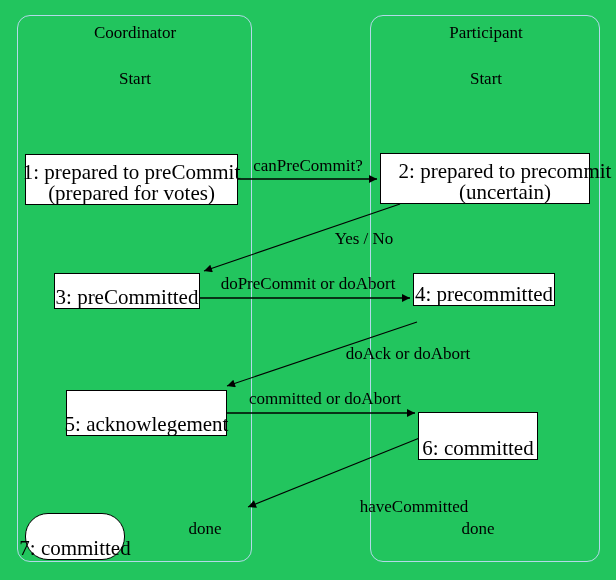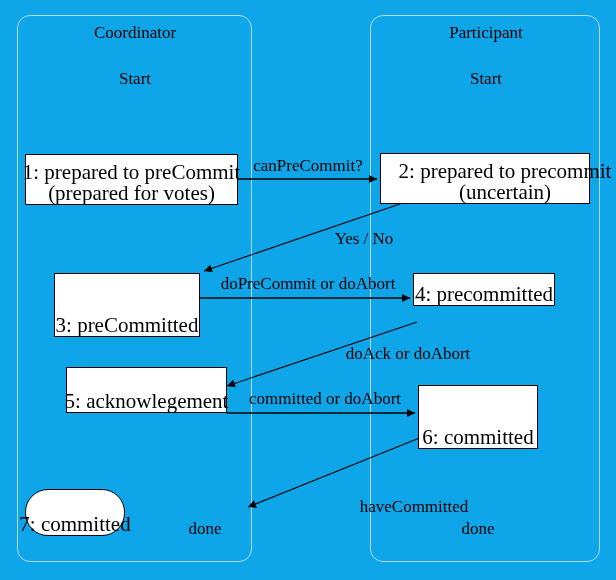--- a/index.html
+++ b/index.html
@@ -4,21 +4,21 @@
 <style>
   html, body {
     margin: 0;
     padding: 0;
     background: #ffffff;
   }
   .canvas {
     position: relative;
     width: 616px;
     height: 580px;
-    background: #0ea5e9;
+    background: #22c55e;
     font-family: "Liberation Serif", "DejaVu Serif", serif;
     color: #000000;
     overflow: hidden;
   }
   .lane {
     position: absolute;
     border: 1.5px solid #b3d9e8;
     border-radius: 13px;
     background: transparent;
   }
@@ -47,25 +47,25 @@
     flex-direction: column;
     align-items: center;
     justify-content: flex-end;
     font-size: 21px;
     line-height: 21px;
     text-align: center;
     white-space: nowrap;
   }
   .node-1 { left: 25px;  top: 154px; width: 213px; height: 51px; }
   .node-2 { left: 380px; top: 153px; width: 210px; height: 51px; padding-left: 40px; }
-  .node-3 { left: 54px;  top: 273px; width: 146px; height: 64px; }
+  .node-3 { left: 54px;  top: 273px; width: 146px; height: 36px; }
   .node-4 { left: 413px; top: 273px; width: 142px; height: 33px; }
-  .node-5 { left: 66px;  top: 367px; width: 161px; height: 46px; }
-  .node-6 { left: 418px; top: 385px; width: 120px; height: 64px; }
-  .node-7 { left: 25px;  top: 489px; width: 100px; height: 47px; border-radius: 23px; }
+  .node-5 { left: 66px;  top: 390px; width: 161px; height: 46px; }
+  .node-6 { left: 418px; top: 412px; width: 120px; height: 48px; }
+  .node-7 { left: 25px;  top: 513px; width: 100px; height: 47px; border-radius: 23px; }
 
   .lbl-coordinator-title { left: 135px; top: 32px; }
   .lbl-participant-title { left: 486px; top: 32px; }
   .lbl-coordinator-start { left: 135px; top: 78px; }
   .lbl-participant-start { left: 486px; top: 78px; }
   .lbl-coordinator-done  { left: 205px; top: 528px; }
   .lbl-participant-done  { left: 478px; top: 528px; }
 
   .lbl-canprecommit  { left: 308px; top: 165px; }
   .lbl-yesno         { left: 364px; top: 238px; }

